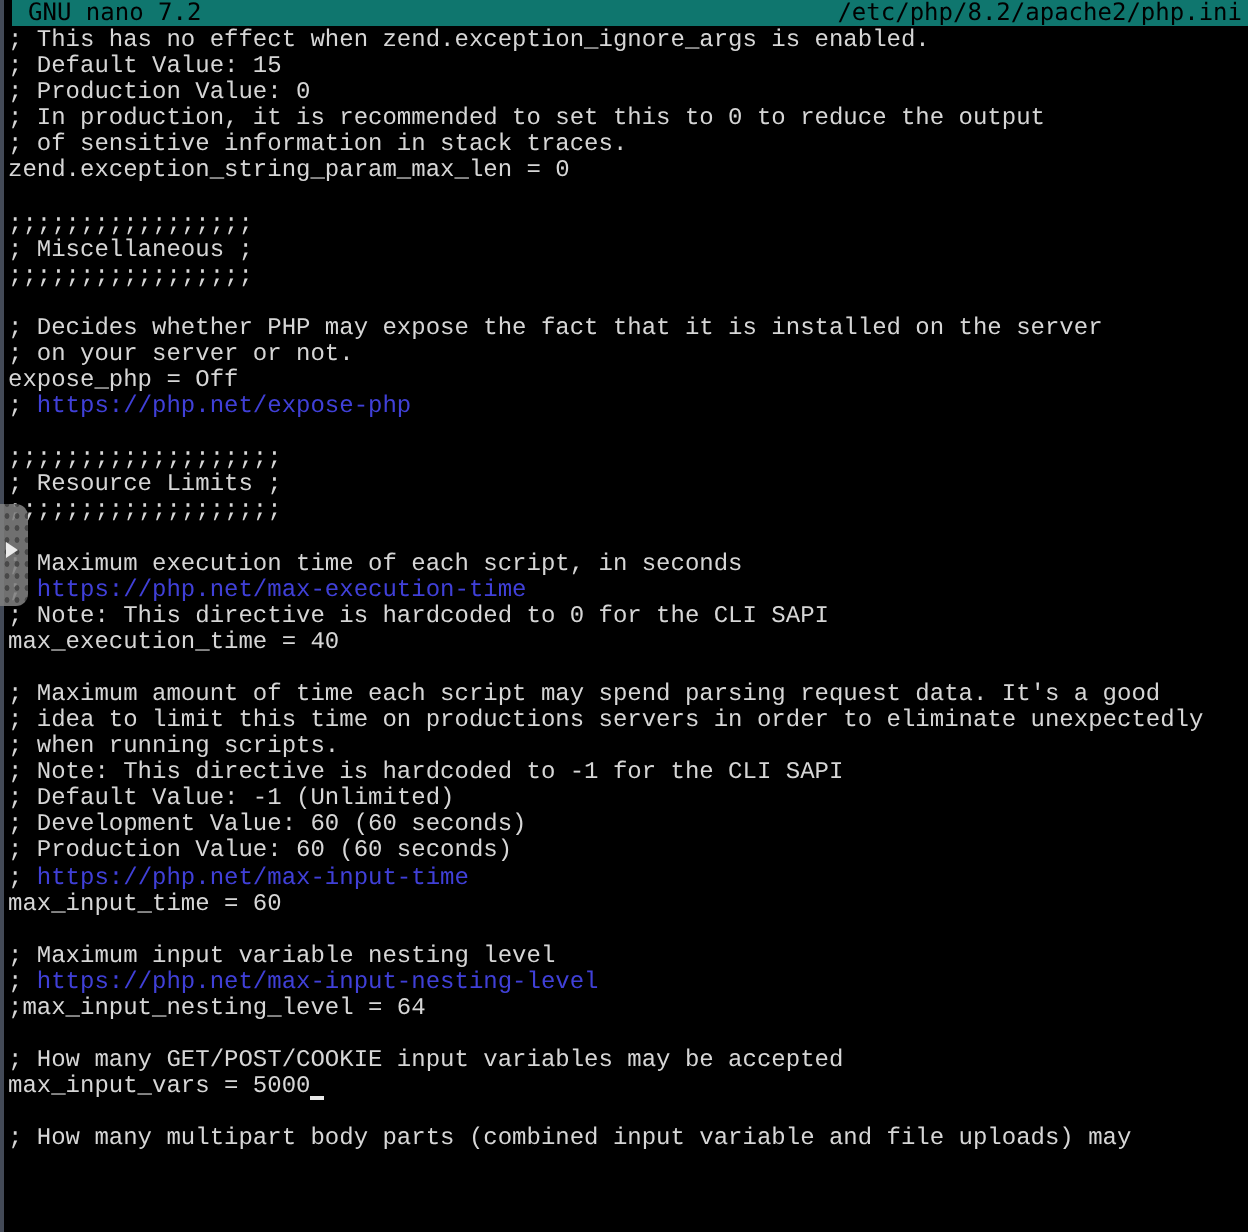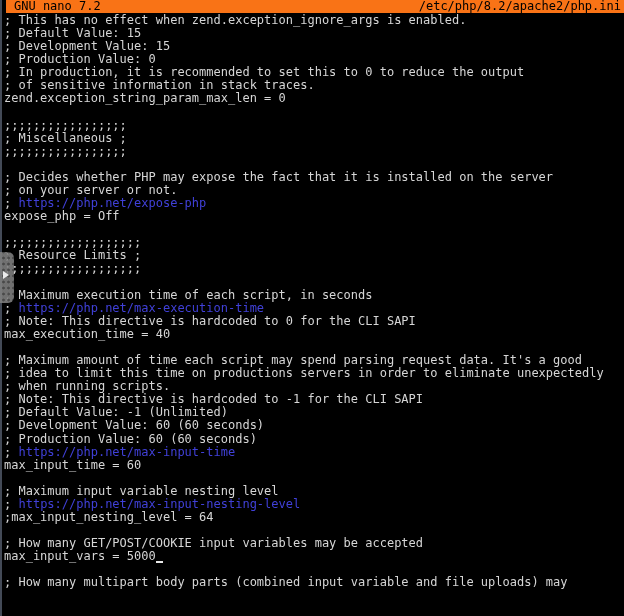--- a/index.html
+++ b/index.html
@@ -12,36 +12,36 @@
   
   .term{
     position:absolute;inset:0;
     border-left:2px solid #434a57;
     box-sizing:border-box;
     background:#000;
   }
   
   .titlebar{
     height:13px;margin-left:4px;
-    background:#f97316;color:#000;
+    background:#0f766e;color:#000;
     font-size:12px;line-height:13px;
     display:flex;justify-content:space-between;
     white-space:pre;overflow:hidden;
   }
   .titlebar .app{padding-left:8px;}
   .titlebar .file{padding-right:3px;}
   
   .buffer{
     padding:1px 0 0 2px;
     font-size:12px;
     color:#d6d6d6;
   }
   .line{
     height:13.08px;line-height:13.08px;
-    white-space:pre;overflow:hidden;
+    white-space:pre;overflow:hidden;font-family:Liberation Mono, monospace;
   }
   .url{color:#4040d8;}
   .cursor{
     display:inline-block;width:7px;height:12px;
     vertical-align:bottom;position:relative;
   }
   .cursor::after{
     content:"";position:absolute;left:0;bottom:0;
     width:7px;height:2px;background:#e8e8e8;
   }
@@ -70,34 +70,33 @@
 <div class="term">
 
   <div class="titlebar">
     <span class="app">GNU nano 7.2</span>
     <span class="file">/etc/php/8.2/apache2/php.ini</span>
   </div>
 
   <div class="buffer">
       <div class="line"><span>; This has no effect when zend.exception_ignore_args is enabled.</span></div>
       <div class="line"><span>; Default Value: 15</span></div>
-      <div class="line"><span>; Development Value: 15</span></div>
       <div class="line"><span>; Production Value: 0</span></div>
       <div class="line"><span>; In production, it is recommended to set this to 0 to reduce the output</span></div>
       <div class="line"><span>; of sensitive information in stack traces.</span></div>
       <div class="line"><span>zend.exception_string_param_max_len = 0</span></div>
       <div class="line"><span></span></div>
       <div class="line"><span>;;;;;;;;;;;;;;;;;</span></div>
       <div class="line"><span>; Miscellaneous ;</span></div>
       <div class="line"><span>;;;;;;;;;;;;;;;;;</span></div>
       <div class="line"><span></span></div>
       <div class="line"><span>; Decides whether PHP may expose the fact that it is installed on the server</span></div>
       <div class="line"><span>; on your server or not.</span></div>
+      <div class="line"><span>expose_php = Off</span></div>
       <div class="line"><span>; </span><span class="url">https://php.net/expose-php</span></div>
-      <div class="line"><span>expose_php = Off</span></div>
       <div class="line"><span></span></div>
       <div class="line"><span>;;;;;;;;;;;;;;;;;;;</span></div>
       <div class="line"><span>; Resource Limits ;</span></div>
       <div class="line"><span>;;;;;;;;;;;;;;;;;;;</span></div>
       <div class="line"><span></span></div>
       <div class="line"><span>; Maximum execution time of each script, in seconds</span></div>
       <div class="line"><span>; </span><span class="url">https://php.net/max-execution-time</span></div>
       <div class="line"><span>; Note: This directive is hardcoded to 0 for the CLI SAPI</span></div>
       <div class="line"><span>max_execution_time = 40</span></div>
       <div class="line"><span></span></div>

